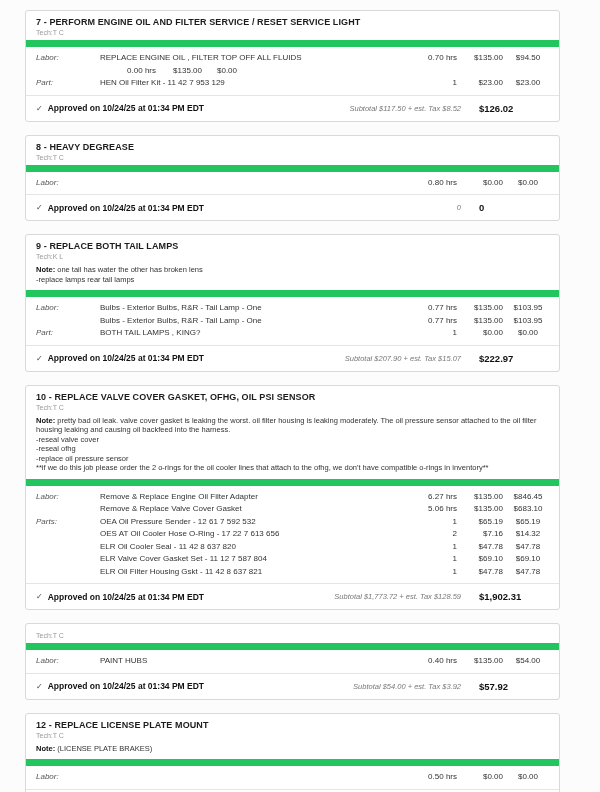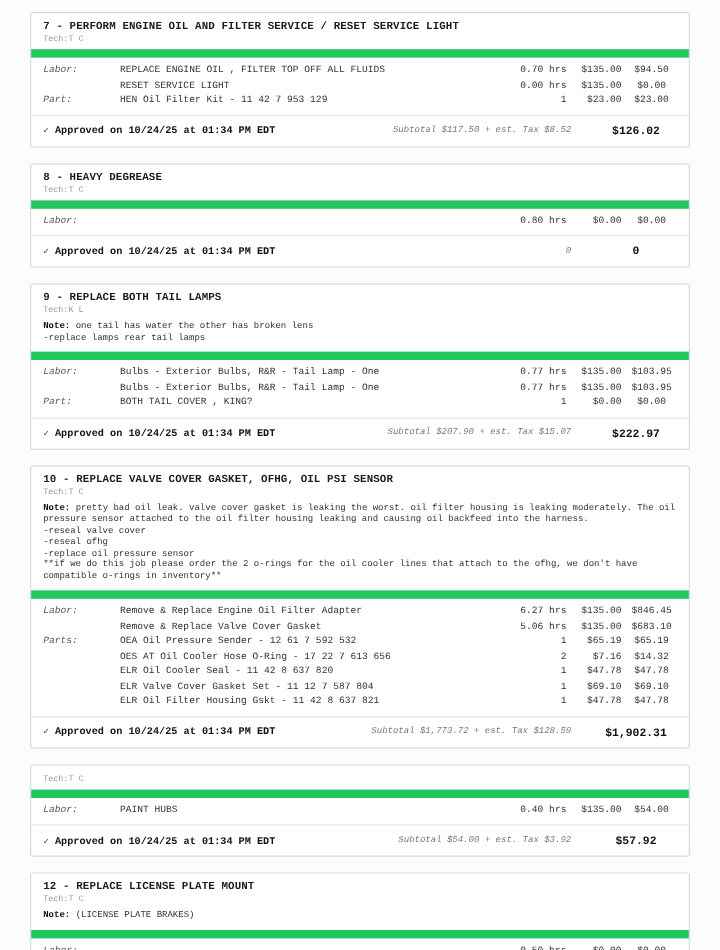--- a/index.html
+++ b/index.html
@@ -3,25 +3,24 @@
 <meta charset="utf-8">
 <style>
   html,body{margin:0;padding:0;}
   body{
     width:600px;height:792px;box-sizing:border-box;overflow:hidden;
     background:#fcfcfc;padding-top:10px;
     font-family:"Liberation Sans","DejaVu Sans",sans-serif;
     color:#222;
   }
   .card{
-    margin:0 25px 13px 25px;
+    margin:0 40px 13px 25px;
     background:#fff;
     border:1px solid #d9d9d9;
     border-radius:3px;
-    font-family:Liberation Mono, monospace;
   }
   .head{padding:6px 10px 4px 10px;}
   .title{font-size:9px;font-weight:bold;color:#1c1c1c;letter-spacing:.1px;}
   .tech{font-size:7px;color:#999;margin-top:2px;}
   .note{padding:1px 10px 6px 10px;font-size:7.5px;line-height:9.5px;color:#333;}
   .note b{color:#111;}
   .rows{border-top:7px solid #22c55e;padding:5px 6px 5px 10px;}
   .row{display:flex;align-items:baseline;line-height:12.5px;font-size:8px;}
   .lbl{width:64px;flex:none;font-style:italic;color:#555;}
   .desc{flex:1;color:#333;padding-right:6px;white-space:nowrap;overflow:hidden;}
@@ -29,42 +28,41 @@
   .rate{width:46px;flex:none;text-align:right;color:#333;}
   .amt{width:50px;flex:none;text-align:center;color:#333;}
   .approved{
     display:flex;align-items:center;
     border-top:1px solid #e5e5e5;
     padding:7px 8px 7px 10px;
   }
   .check{font-size:8px;color:#444;margin-right:5px;flex:none;}
   .appr-text{font-size:8.5px;font-weight:bold;color:#111;flex:none;}
   .subtotal{margin-left:auto;font-size:7.5px;font-style:italic;color:#777;padding-right:18px;text-align:right;}
-  .total{width:72px;flex:none;text-align:center;font-size:9.5px;font-weight:bold;color:#111;}
+  .total{width:72px;flex:none;text-align:left;font-size:9.5px;font-weight:bold;color:#111;}
 </style>
 </head>
 <body>
 
 <main id="list">
     <section class="card">
       <div class="head">
         <div class="title">7 - PERFORM ENGINE OIL AND FILTER SERVICE / RESET SERVICE LIGHT</div>
         <div class="tech">Tech:T C</div>
       </div>
       <div class="rows">
         <div class="row">
           <span class="lbl">Labor:</span>
           <span class="desc">REPLACE ENGINE OIL , FILTER TOP OFF ALL FLUIDS</span>
           <span class="qty">0.70 hrs</span>
           <span class="rate">$135.00</span>
           <span class="amt">$94.50</span>
         </div>
         <div class="row">
           <span class="lbl"></span>
-          <span class="desc">RESET SERVICE LIGHT</span>
           <span class="qty">0.00 hrs</span>
           <span class="rate">$135.00</span>
           <span class="amt">$0.00</span>
         </div>
         <div class="row">
           <span class="lbl">Part:</span>
           <span class="desc">HEN Oil Filter Kit - 11 42 7 953 129</span>
           <span class="qty">1</span>
           <span class="rate">$23.00</span>
           <span class="amt">$23.00</span>
@@ -117,21 +115,21 @@
         </div>
         <div class="row">
           <span class="lbl"></span>
           <span class="desc">Bulbs - Exterior Bulbs, R&amp;R - Tail Lamp - One</span>
           <span class="qty">0.77 hrs</span>
           <span class="rate">$135.00</span>
           <span class="amt">$103.95</span>
         </div>
         <div class="row">
           <span class="lbl">Part:</span>
-          <span class="desc">BOTH TAIL COVER , KING?</span>
+          <span class="desc">BOTH TAIL LAMPS , KING?</span>
           <span class="qty">1</span>
           <span class="rate">$0.00</span>
           <span class="amt">$0.00</span>
         </div>
       </div>
       <div class="approved">
         <span class="check">✓</span>
         <span class="appr-text">Approved on 10/24/25 at 01:34 PM EDT</span>
         <span class="subtotal">Subtotal $207.90 + est. Tax $15.07</span>
         <span class="total">$222.97</span>

